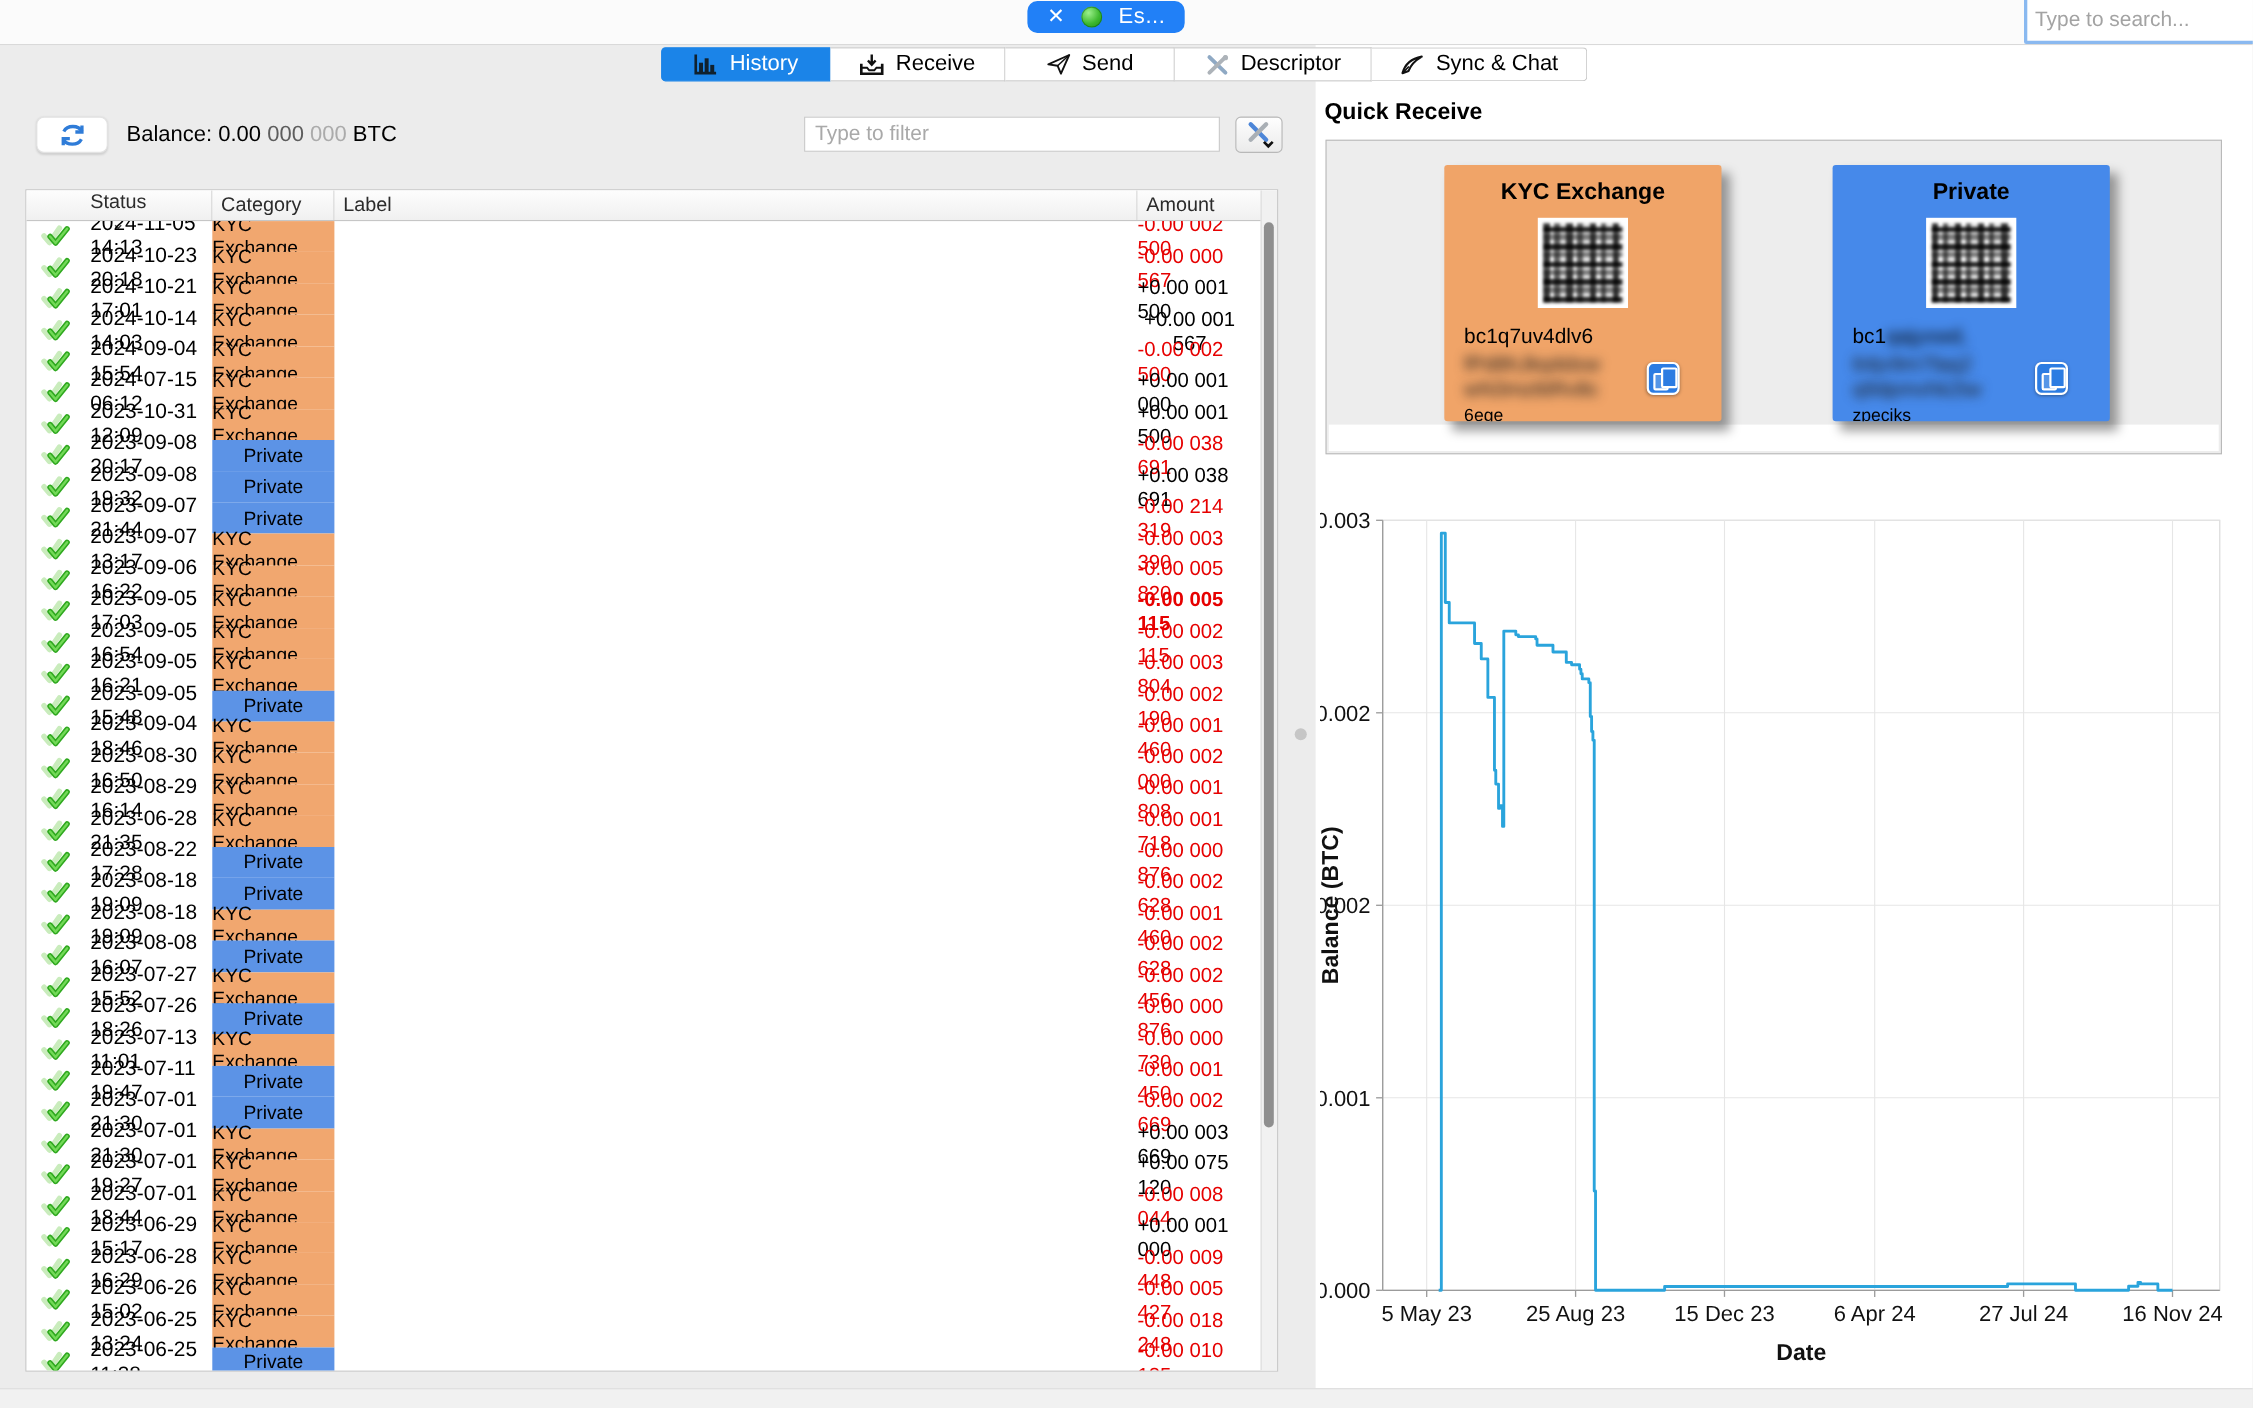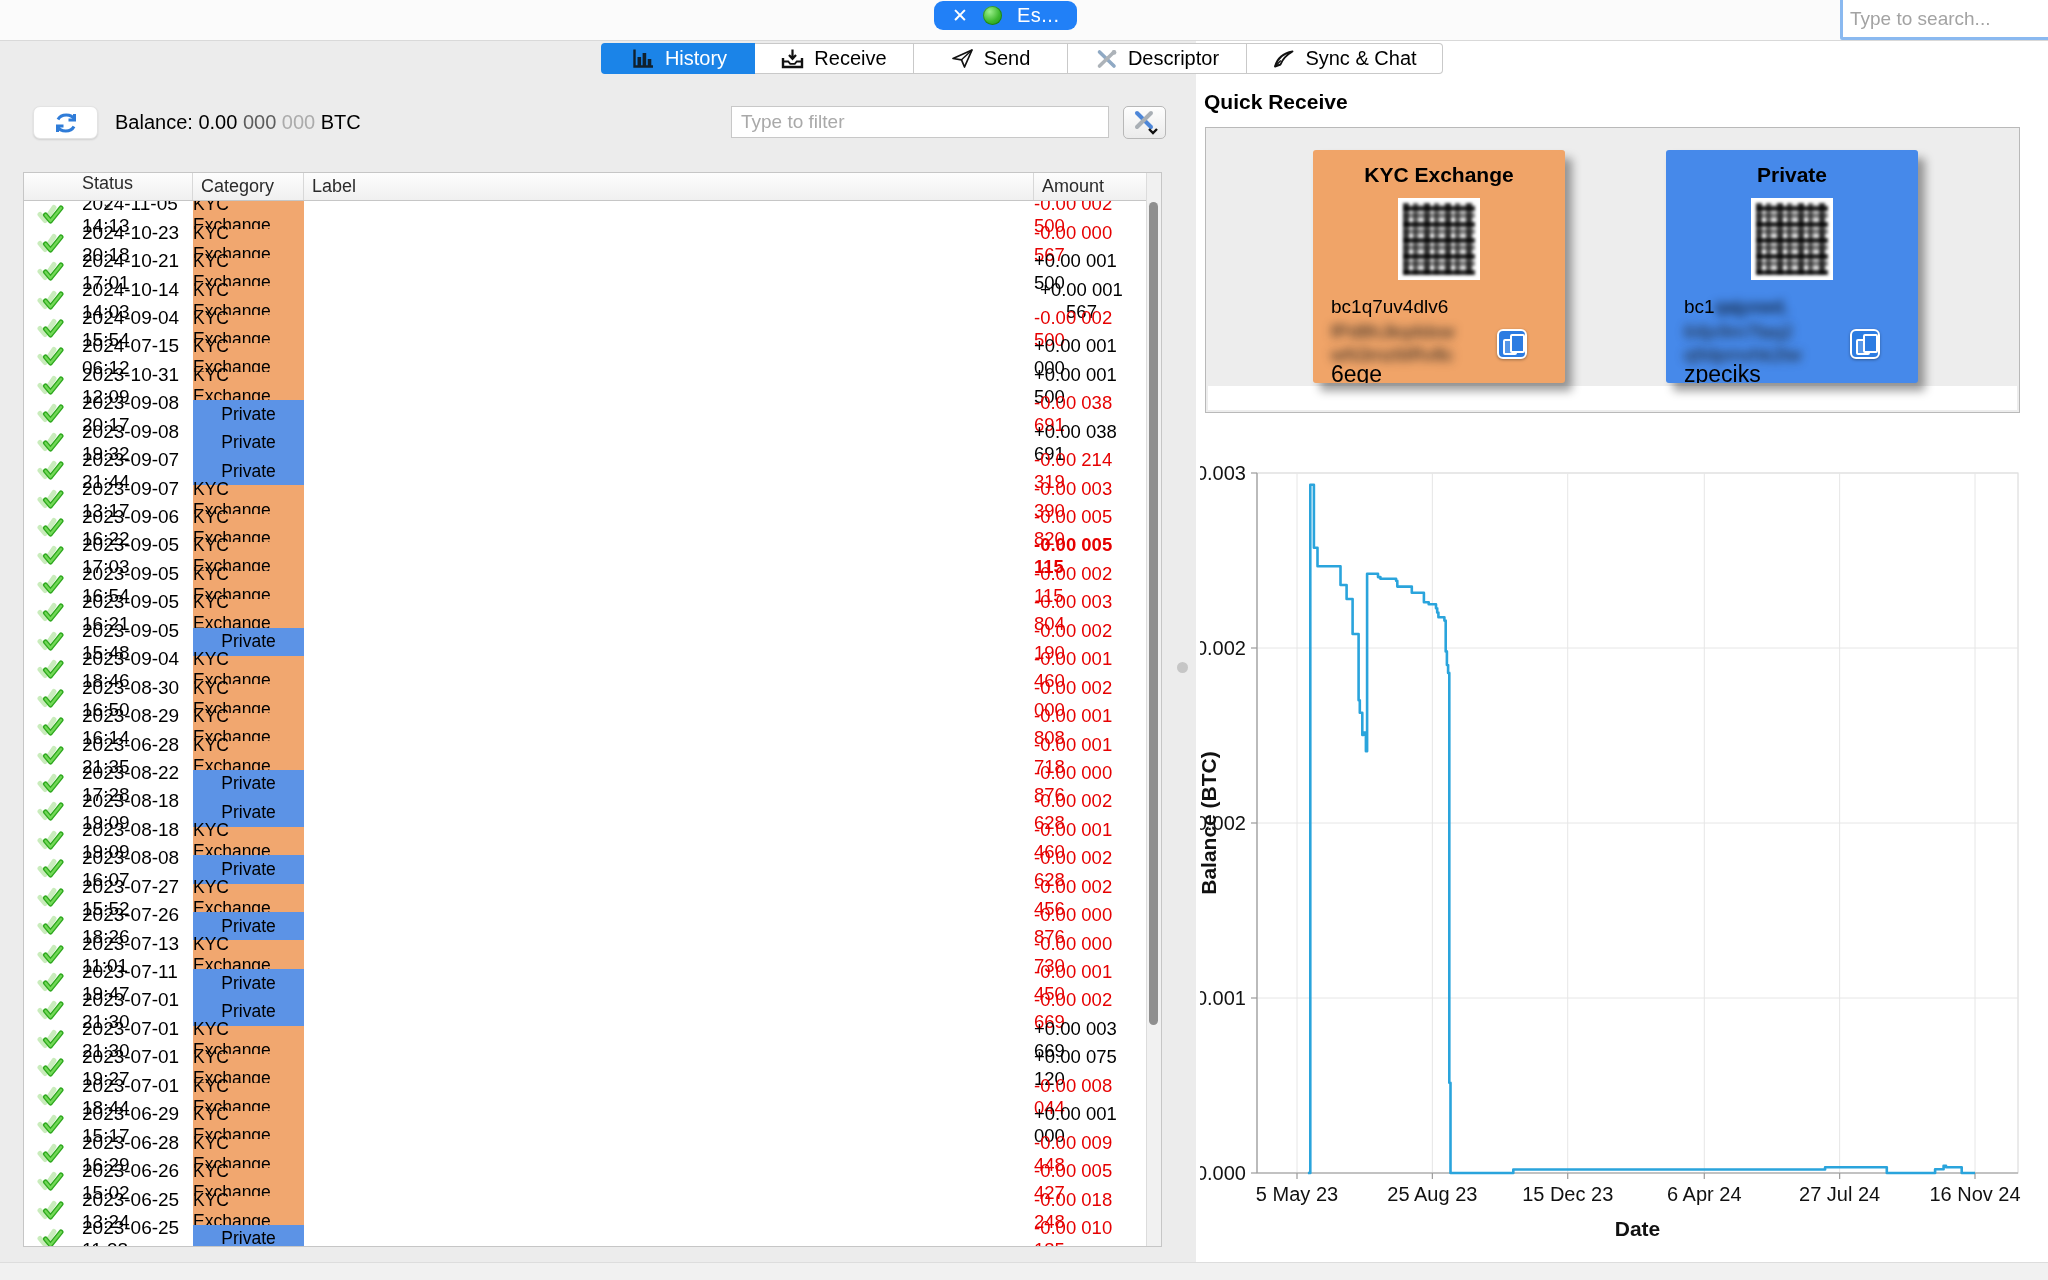--- a/index.html
+++ b/index.html
@@ -15,21 +15,21 @@
   .pill-dot{width:19px;height:19px;border-radius:50%;
     background:radial-gradient(circle at 35% 30%,#9cf08c,#3db82e 55%,#1d8c1a);box-shadow:inset 0 0 0 1px rgba(0,90,0,.45);}
   .pill-label{letter-spacing:.5px;}
   .top-search{position:absolute;left:1840px;top:-9px;width:218px;height:37px;border:3px solid #8ab9f0;border-radius:2px;
     background:#fff;font-size:19px;padding:6px 0 0 7px;color:#555;outline:none;z-index:30;font-family:"Liberation Sans",sans-serif;}
   .top-search::placeholder{color:#a3a3a3;}
   
   .tabs{position:absolute;left:601px;top:43px;height:31px;display:flex;z-index:20;}
   .tab{display:flex;align-items:center;justify-content:center;gap:10px;background:#fff;border:1px solid #c9c9c9;border-left:none;
     font-size:20px;color:#000;box-sizing:border-box;cursor:default;}
-  .tab:first-child{border-left:4px solid #6d28d9;border-radius:4px 0 0 4px;}
+  .tab:first-child{border-left:1px solid #6d28d9;border-radius:4px 0 0 4px;}
   .tab:last-child{border-radius:0 4px 4px 0;}
   .tab.active{background:#1b84e8;border-color:#1b84e8;color:#fff;}
   .tab svg{flex:none;}
   
   .refresh-btn{position:absolute;left:33px;top:106px;width:63px;height:31px;background:#fff;border:1px solid #e3e3e3;border-radius:7px;
     box-shadow:0 1px 2px rgba(0,0,0,.12);display:flex;align-items:center;justify-content:center;cursor:default;}
   .balance{position:absolute;left:115px;top:107px;height:30px;line-height:30px;font-size:20px;color:#000;}
   .balance .b-mid{color:#5d5d5d;}
   .balance .b-light{color:#ababab;}
   .filter-input{position:absolute;left:731px;top:106px;width:378px;height:32px;box-sizing:border-box;border:1px solid #c8c8c8;
@@ -68,21 +68,21 @@
   .card-title{margin-top:13px;text-align:center;font-size:21px;font-weight:bold;color:#000;}
   .card-qr{width:82px;height:82px;background:#fff;margin:11px auto 0;padding:5px;box-sizing:border-box;}
   .qrpix{width:100%;height:100%;
     background:
       repeating-linear-gradient(0deg,rgba(10,10,10,.85) 0 5px,rgba(255,255,255,.15) 5px 9px,rgba(60,60,60,.6) 9px 14px,rgba(240,240,240,.3) 14px 16px),
       repeating-linear-gradient(90deg,#151515 0 6px,#f2f2f2 6px 10px,#474747 10px 15px,#dcdcdc 15px 21px);
     filter:blur(1.4px);}
   .addr{margin:13px 0 0 18px;font-size:19px;color:#000;line-height:27px;white-space:nowrap;}
   .addr .blur{filter:blur(5px);}
   .addr-line{margin:1px 0 0 18px;font-size:19px;color:#1a1a1a;filter:blur(5px);white-space:nowrap;}
-  .tail{position:absolute;left:18px;bottom:-5px;font-size:23px;color:#000;}
+  .tail{position:absolute;left:18px;bottom:-5px;font-size:16px;color:#000;}
   .copy-btn{position:absolute;right:38px;bottom:24px;width:30px;height:30px;background:#2c7ce2;border:2px solid #fff;
     border-radius:6px;box-sizing:border-box;box-shadow:0 1px 3px rgba(0,0,0,.35);}
   .copy-back{position:absolute;left:4px;top:8px;width:10px;height:12px;border:2px solid #fff;border-radius:2px;background:rgba(255,255,255,.2);}
   .copy-front{position:absolute;left:11px;top:3px;width:11px;height:15px;border:2px solid #fff;border-radius:2px;background:#2c7ce2;}
   .chart{position:absolute;left:1200px;top:440px;z-index:5;}
   .chart text{font-family:"Liberation Sans",sans-serif;}
   .footer-strip{position:absolute;left:0;top:1262px;width:2048px;height:18px;background:#f1f1f1;border-top:1px solid #dddddd;}
 </style>
 </head>
 <body>

